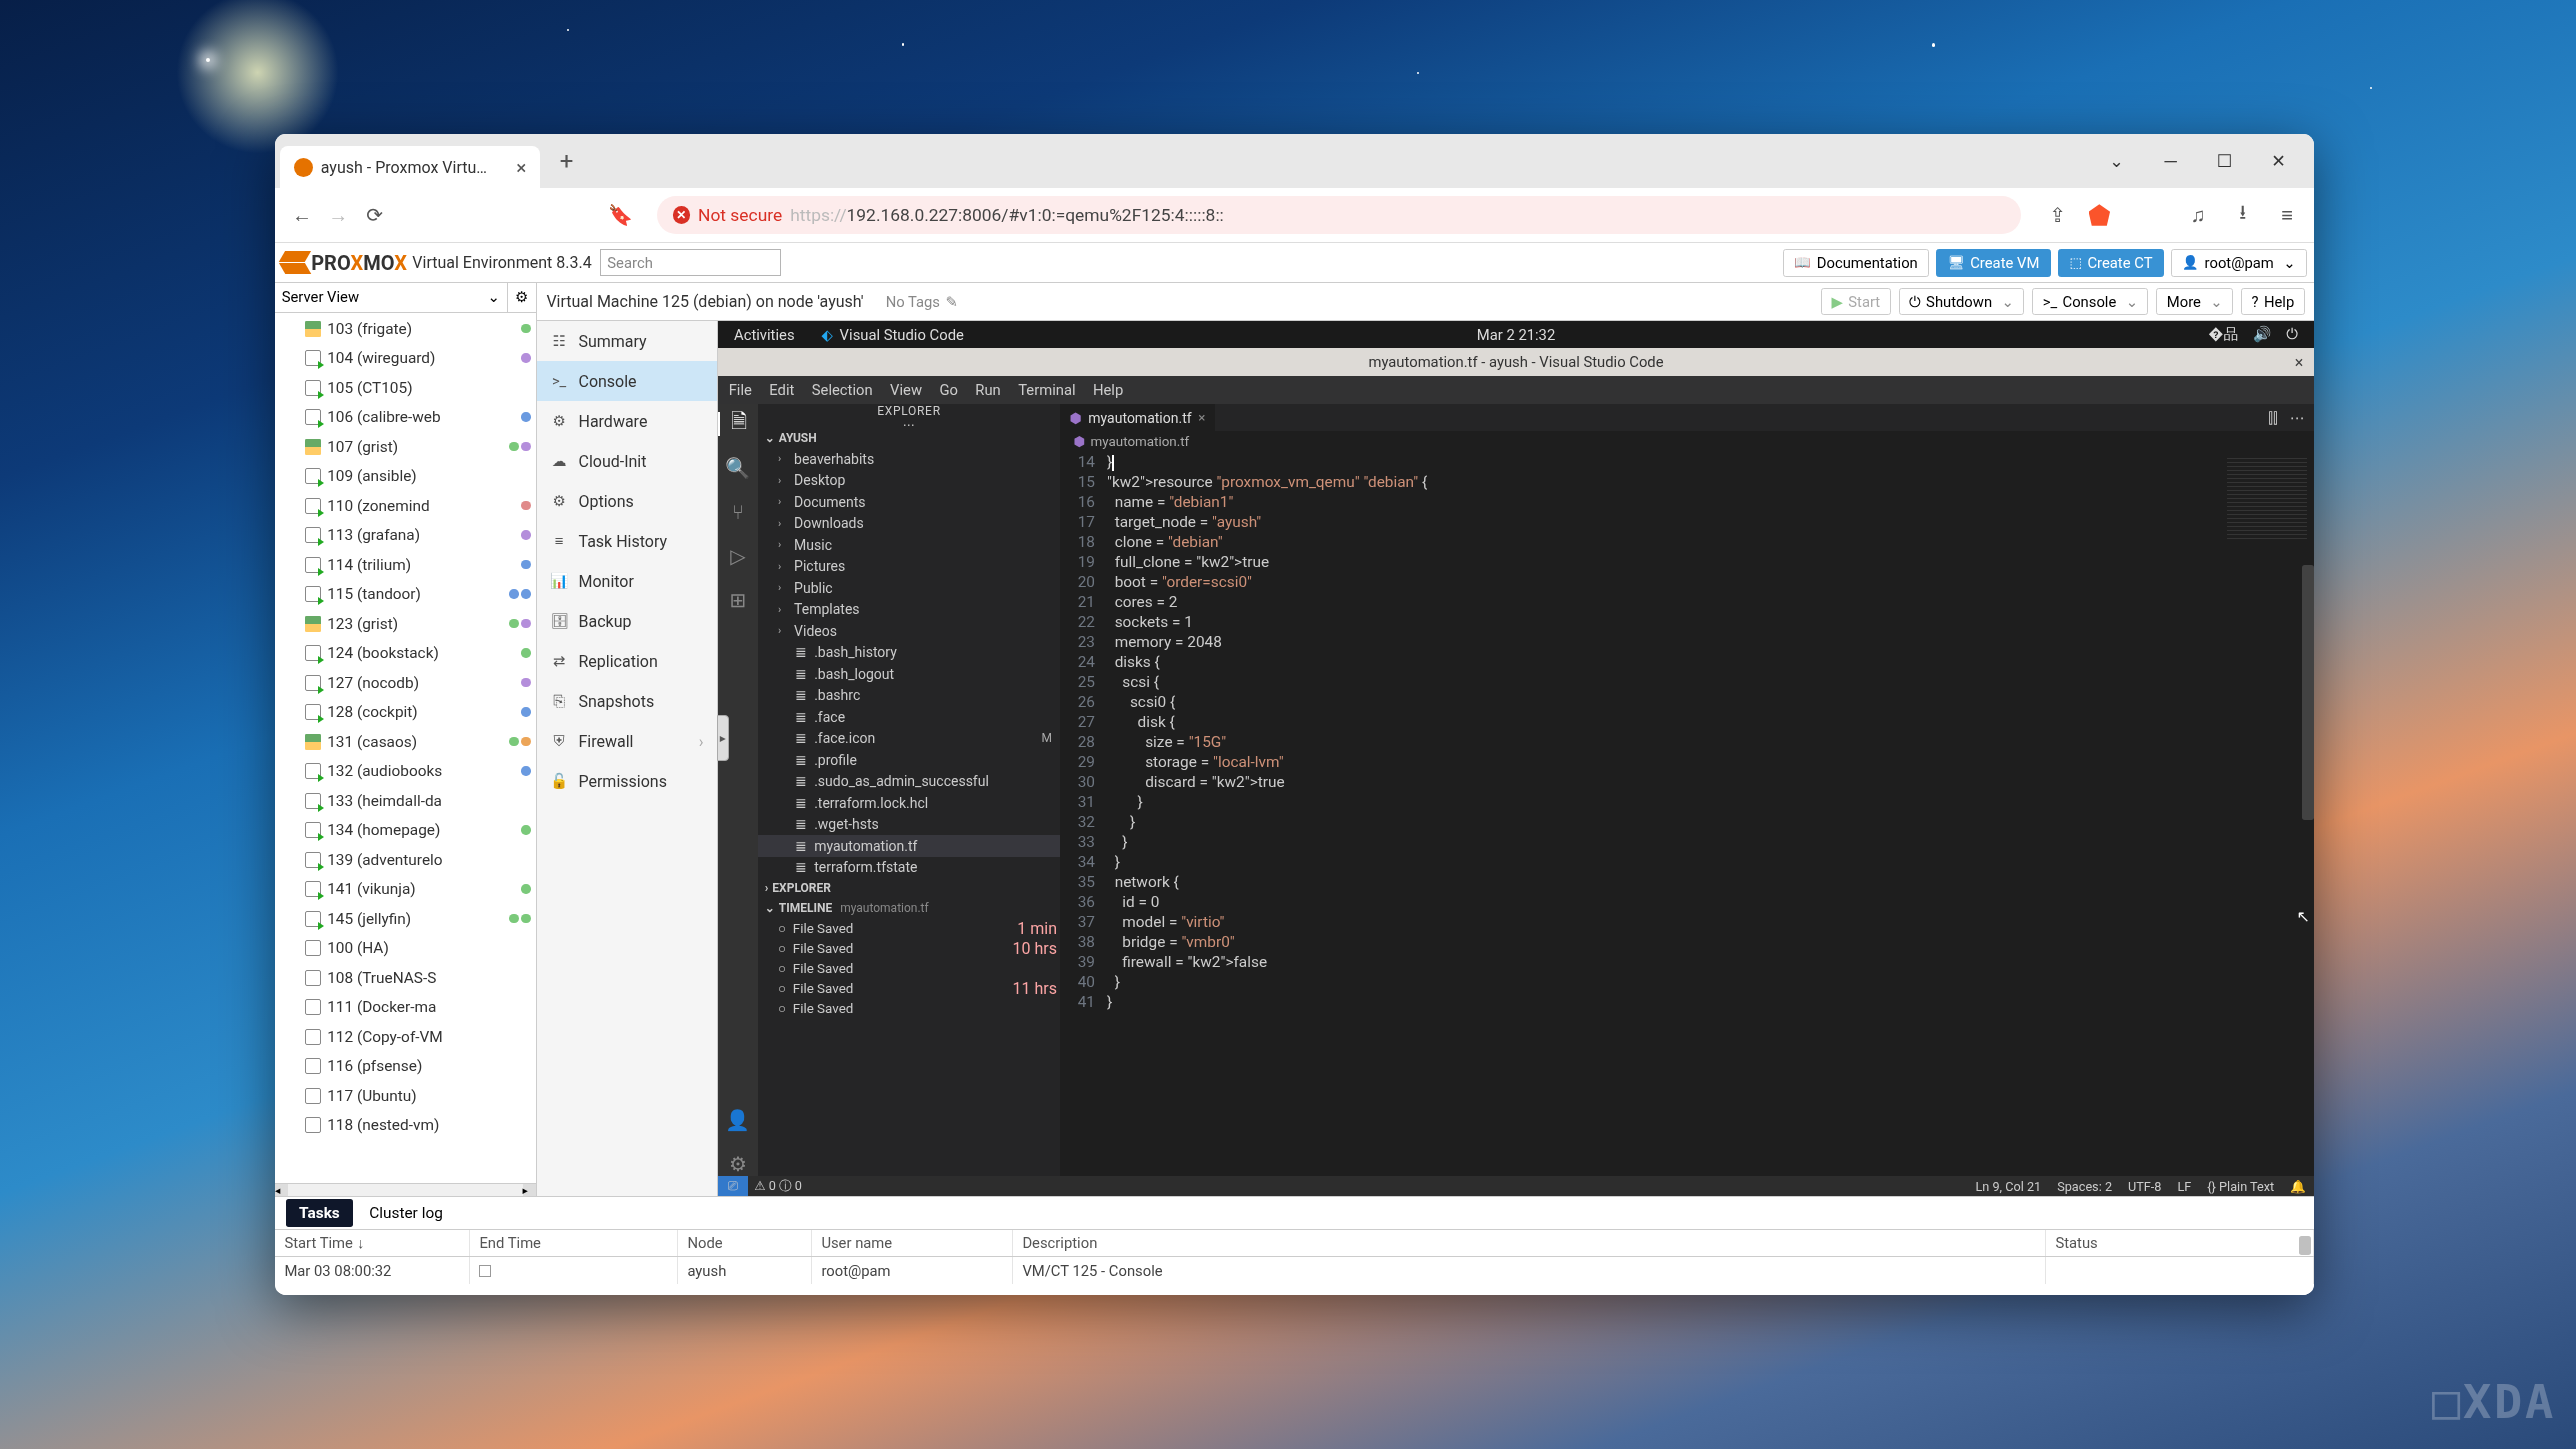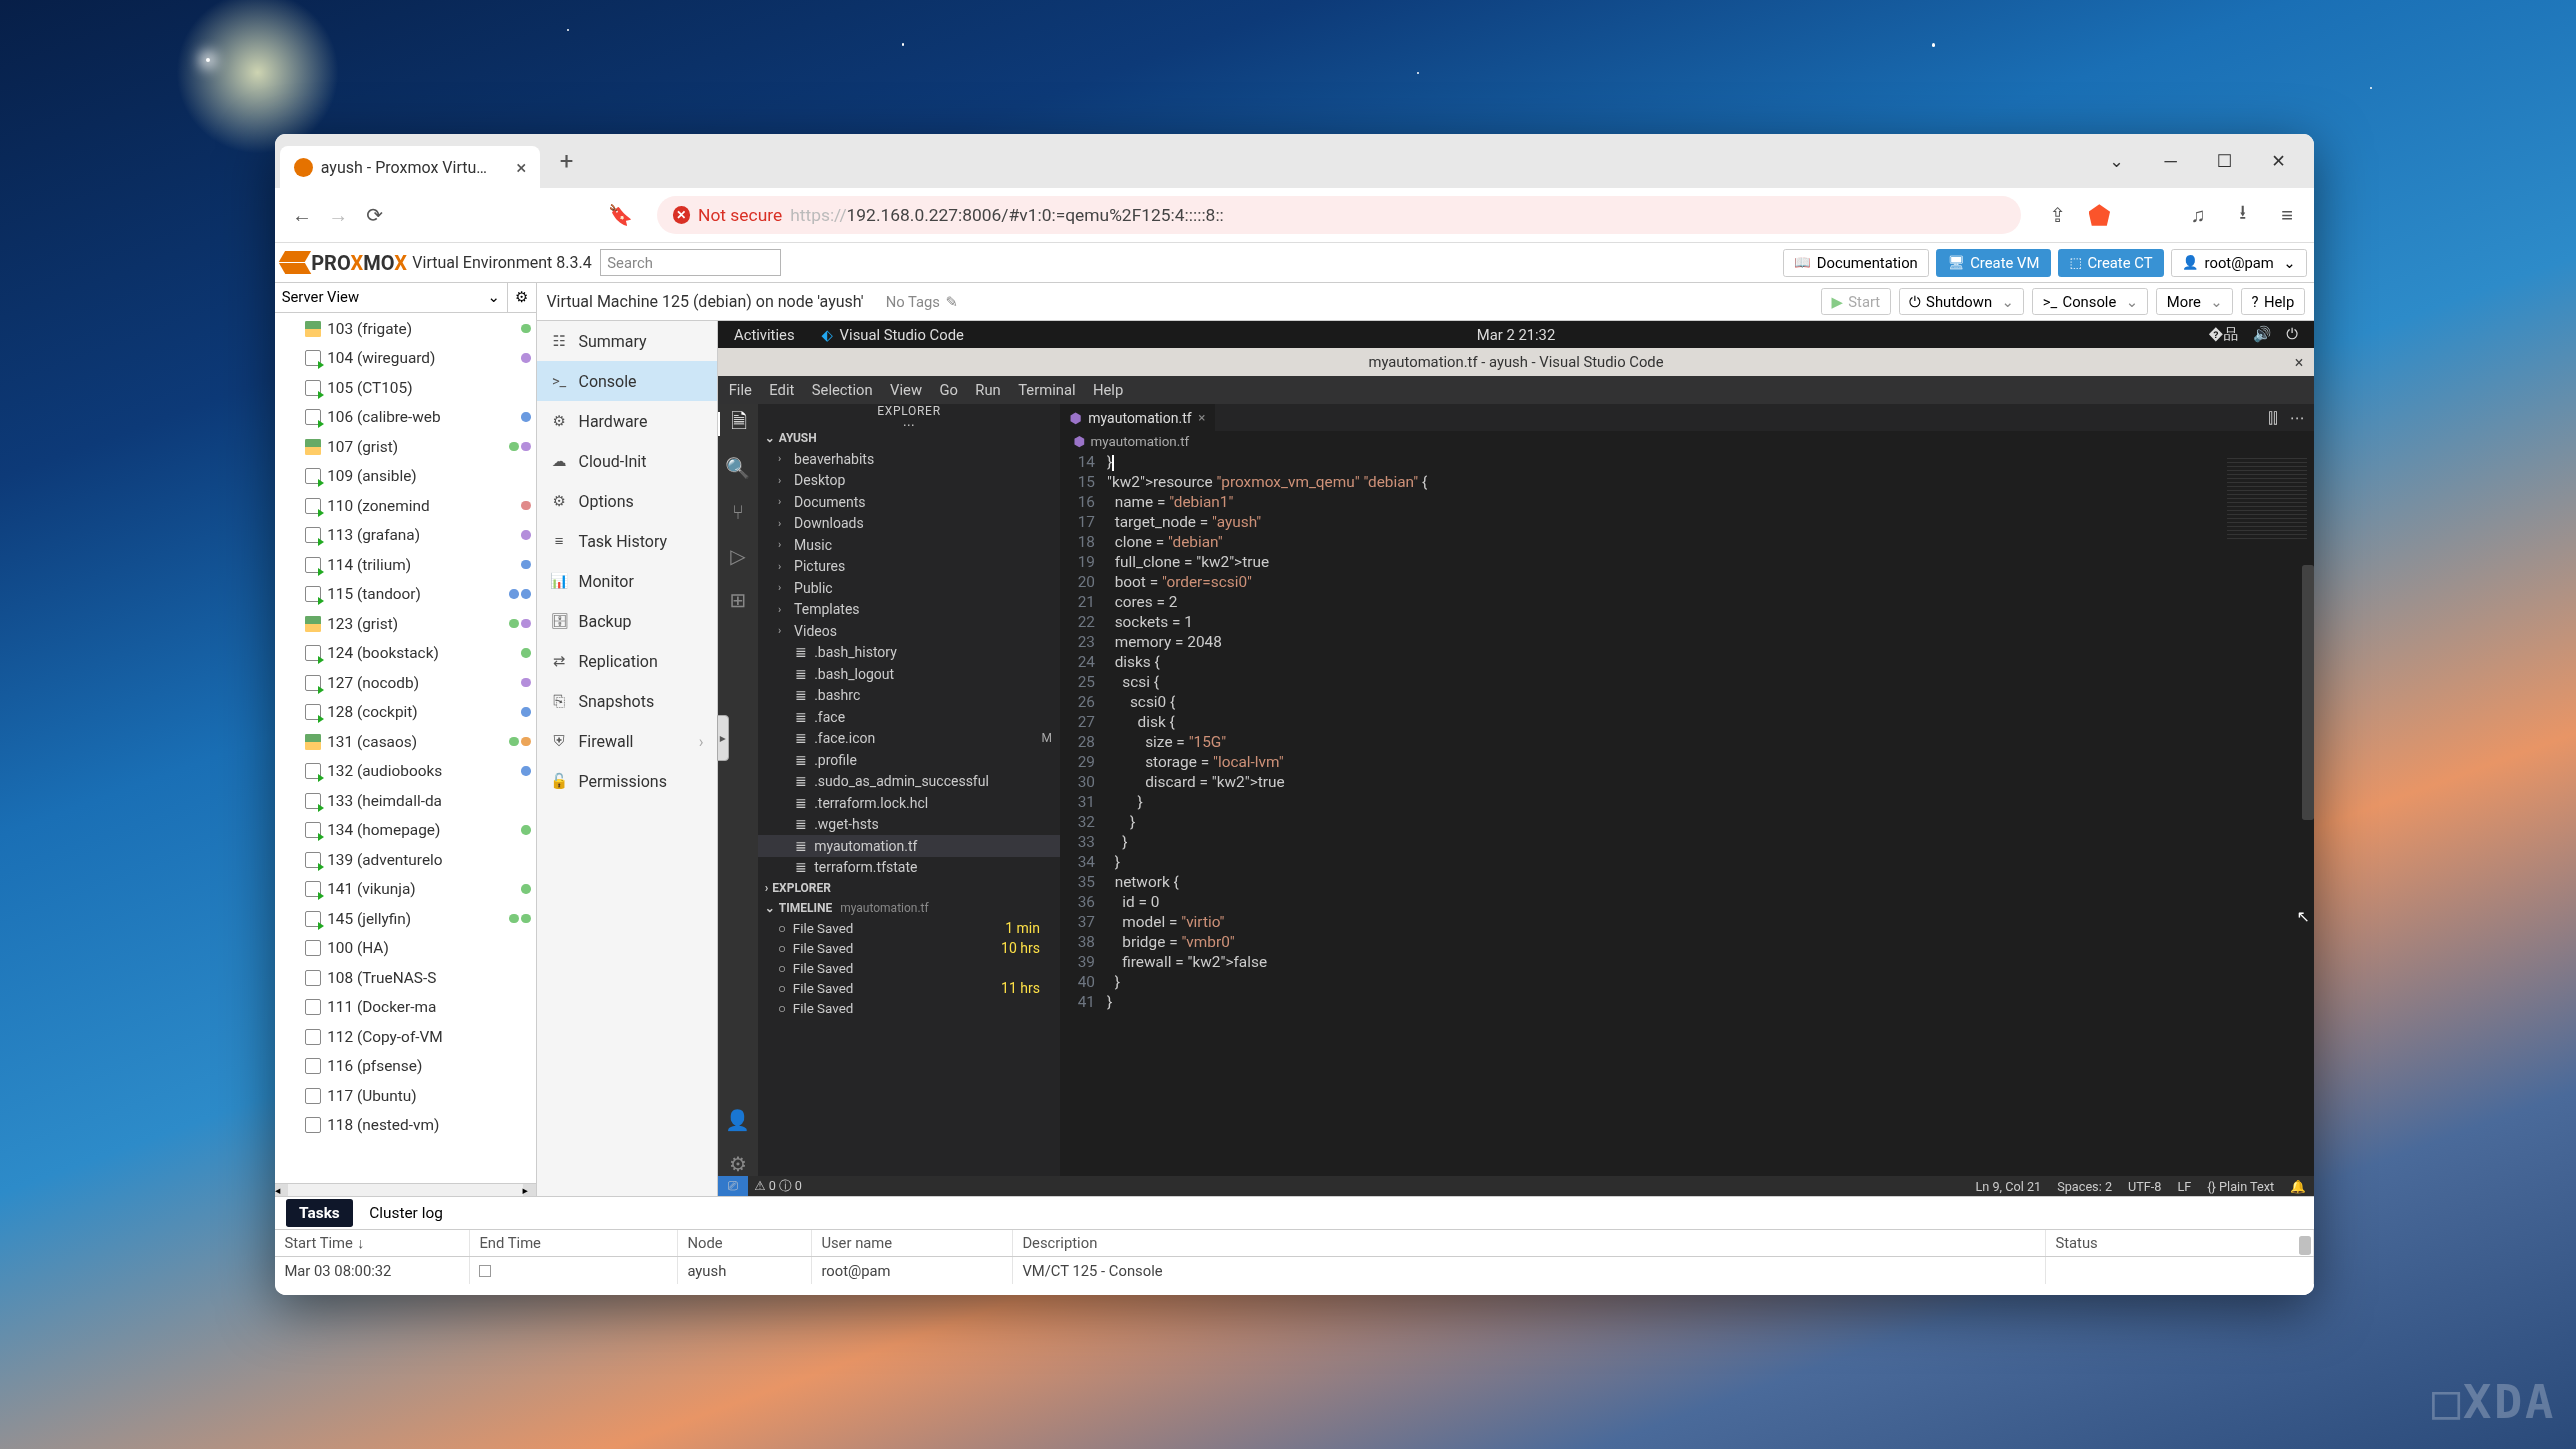--- a/index.html
+++ b/index.html
@@ -103,21 +103,21 @@
 
 .vscode-side { width: 302px; background: #252526; display: flex; flex-direction: column; color: #ccc; }
 .side-header { height: 24px; display: flex; align-items: center; justify-content: space-between; padding: 0 1px; font-size: 12px; letter-spacing: 0.7px; flex-direction: column; }
 .side-title { height: 20px; display: flex; align-items: center; padding-left: 6.7px; font-size: 12px; font-weight: bold; gap: 4px; }
 .file-item { height: 21.5px; display: flex; align-items: center; padding-left: 20px; font-size: 14px; gap: 6.7px; cursor: pointer; }
 .file-item.selected { background: #37373d; }
 .file-item .chev { width: 9.4px; font-size: 10.7px; color: #aaa; }
 .file-item .fic { width: 13.4px; text-align: center; }
 .file-item .modified { margin-left: auto; margin-right: 8px; color: #aaa; font-size: 12px; }
 .timeline-item { height: 20px; display: flex; align-items: center; padding-left: 20px; font-size: 13.4px; gap: 6.7px; }
-.timeline-item .time { margin-left: auto; margin-right: 20px; color: #fde047; font-size: 14px; }
+.timeline-item .time { margin-left: auto; margin-right: 3px; color: #fca5a5; font-size: 16px; }
 
 .editor-area { flex: 1; display: flex; flex-direction: column; background: #1e1e1e; position: relative; }
 .editor-tabs { height: 27px; background: #252526; display: flex; align-items: stretch; }
 .editor-tab { background: #1e1e1e; padding: 0 9.4px; display: flex; align-items: center; gap: 6.7px; font-size: 14px; color: #ddd; }
 .editor-tab .tic { color: #9b74c9; }
 .editor-tab .tx { color: #888; font-size: 13.4px; }
 .editor-controls { margin-left: auto; display: flex; align-items: center; gap: 12px; padding-right: 9.4px; color: #ccc; font-size: 14.8px; }
 .breadcrumb-bar { height: 20px; padding-left: 13.4px; display: flex; align-items: center; font-size: 13.4px; color: #aaa; gap: 5.4px; }
 .code-area { flex: 1; display: flex; font-family: 'Consolas', monospace; font-size: 15.4px; line-height: 20px; overflow: hidden; }
 .gutter { width: 47px; text-align: right; color: #6e7681; padding-right: 12px; padding-top: 1.3px; }

